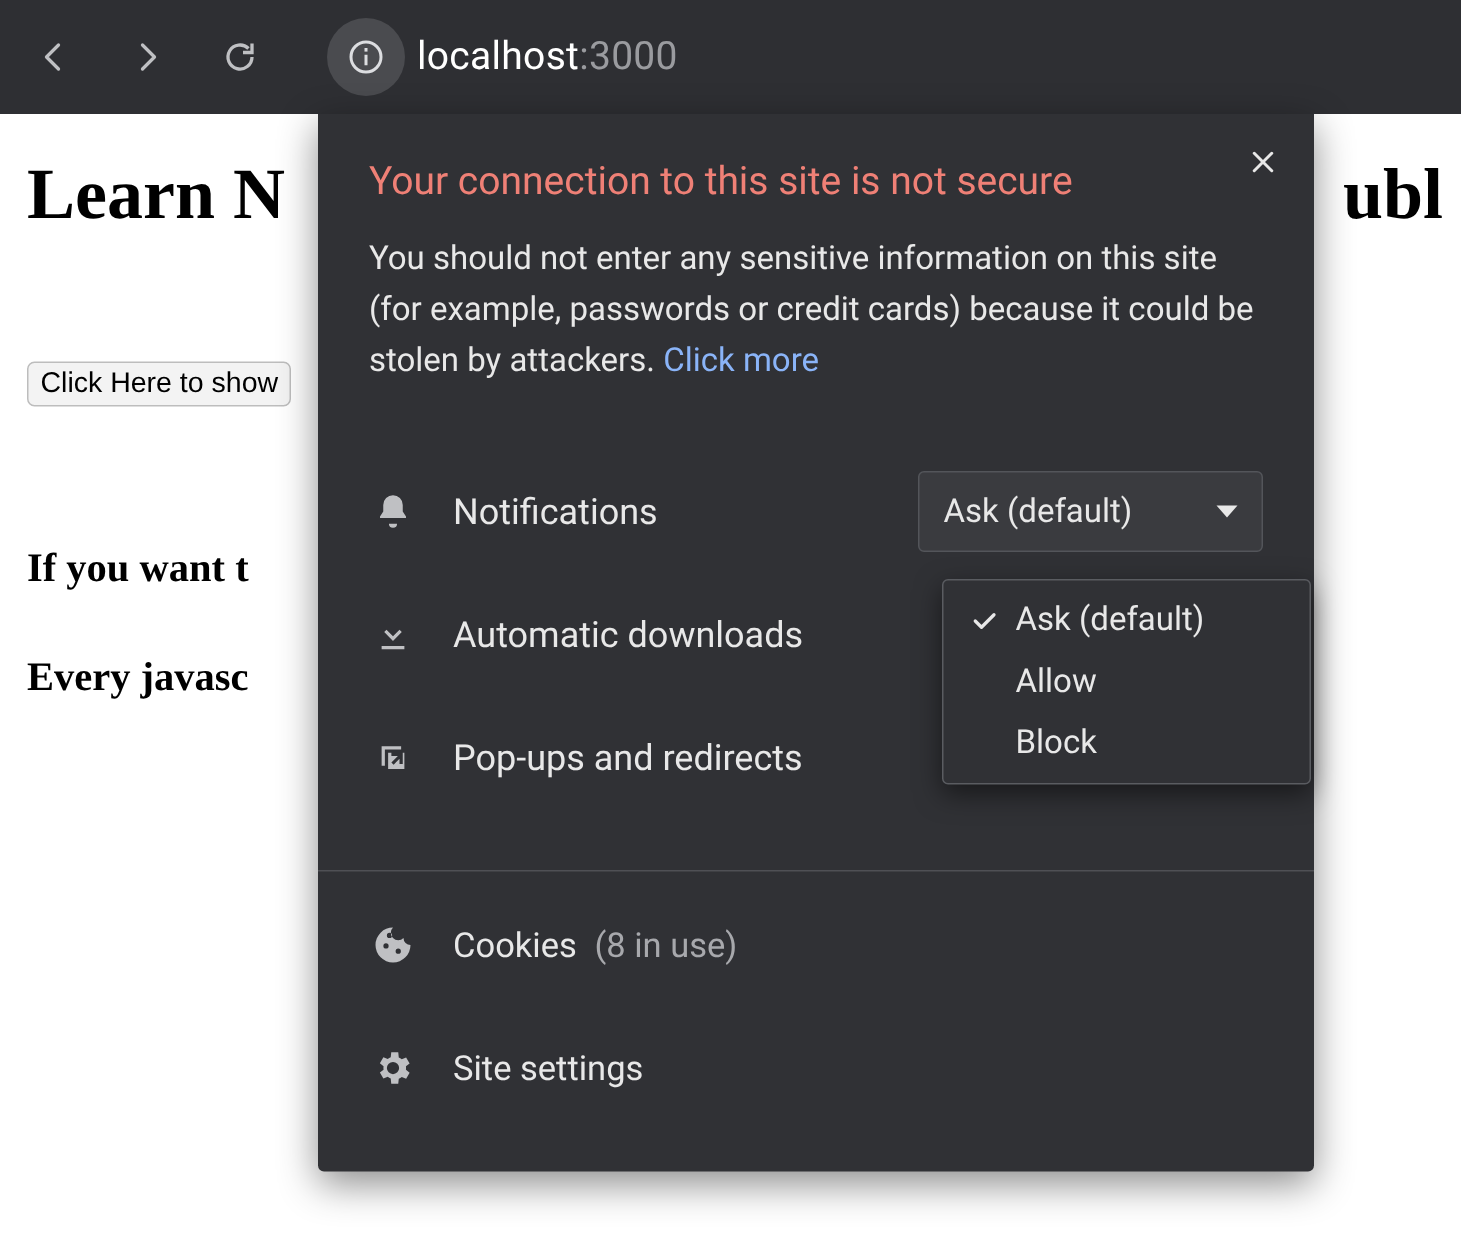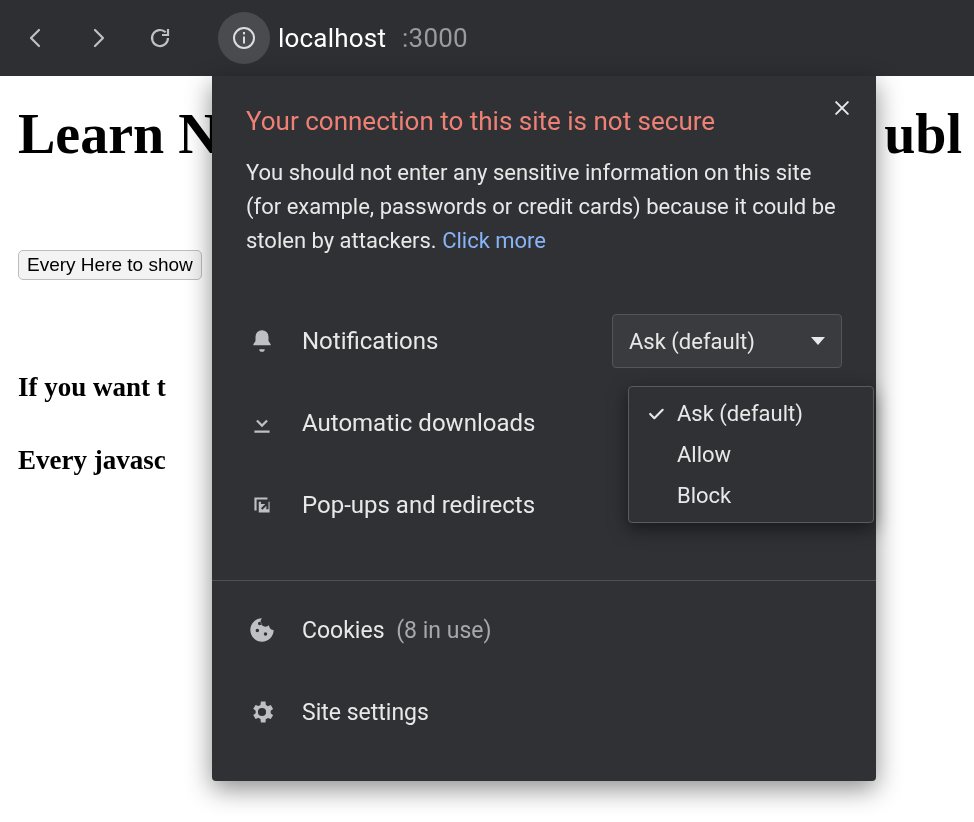--- a/index.html
+++ b/index.html
@@ -30,34 +30,34 @@
     gap: 0;
   }
   .info-circle {
     width: 52px; height: 52px;
     border-radius: 50%;
     background: #4a4b4f;
     display: flex; align-items: center; justify-content: center;
     margin-right: -2px;
   }
   .info-circle svg { width: 24px; height: 24px; }
-  .url-text { display: flex; align-items: baseline; font-size: 26px; letter-spacing: 0.2px; margin-left: 10px; gap: 16px; }
+  .url-text { display: flex; align-items: baseline; font-size: 26px; letter-spacing: 0.2px; margin-left: 10px; }
   .url-host { color: #fff; }
   .url-port { color: #9a9b9f; }
 
   
   .page {
     position: absolute;
     top: 76px; left: 0; right: 0; bottom: 0;
     background: #fff;
     padding: 18px 18px;
     font-family: Georgia, "Times New Roman", serif;
     color: #000;
   }
-  .page-h1 { font-size: 56px; font-weight: 700; margin-top: 8px; }
+  .page-h1 { font-size: 48px; font-weight: 700; margin-top: 8px; }
   .page-btn {
     margin-top: 84px;
     font-family: -apple-system, sans-serif;
     font-size: 19px;
     padding: 3px 8px;
     border: 1px solid #bdbdbd;
     border-radius: 5px;
     background: #f3f3f3;
     color: #000;
   }
@@ -166,21 +166,21 @@
         <span class="url-port">:3000</span>
     </div>
   </div>
 </div>
 
 <div class="page">
   <div style="display:flex;">
     <h1 class="page-h1">Learn N</h1>
     <h1 class="page-h1" style="margin-left:auto;margin-right:-6px;">ubl</h1>
   </div>
-  <button class="page-btn">Every Here to show</button>
+  <button class="page-btn">Click Here to show</button>
   <h3 class="page-h3a">If you want t</h3>
   <h3 class="page-h3b">Every javasc</h3>
 </div>
 
 <div class="popup">
   <div class="popup-close">
     <svg viewBox="0 0 24 24">
         <path d="M5 5 L19 19 M19 5 L5 19"></path>
       </svg>
   </div>

